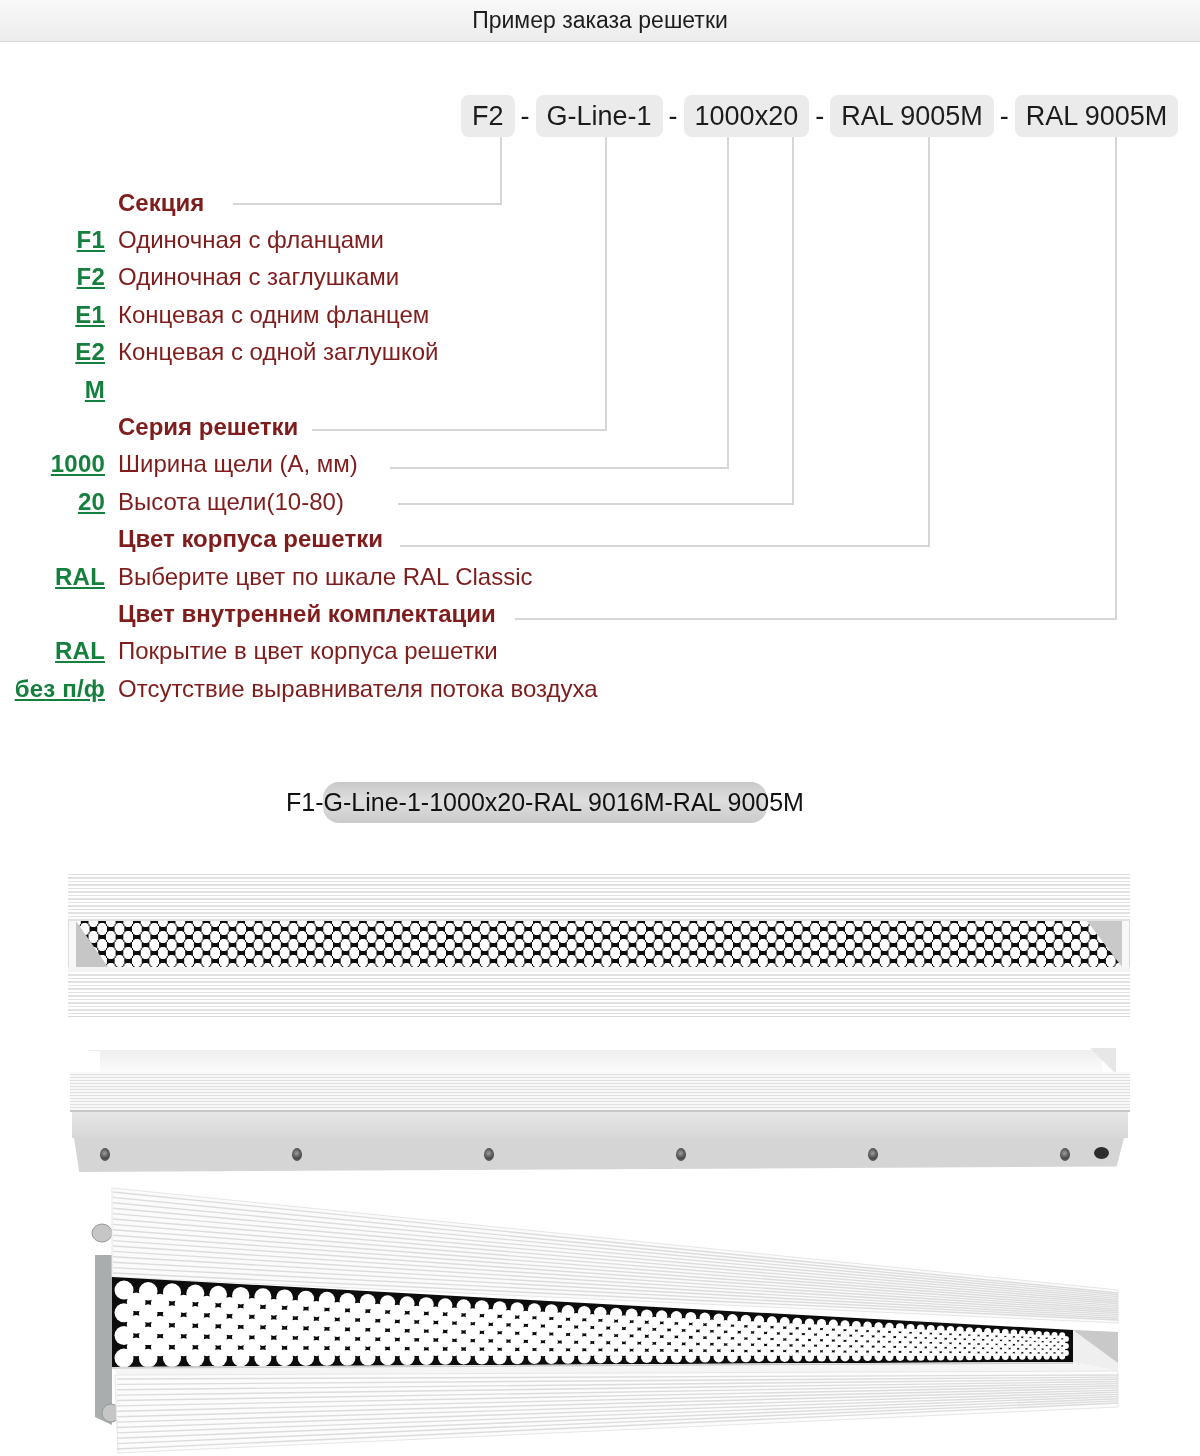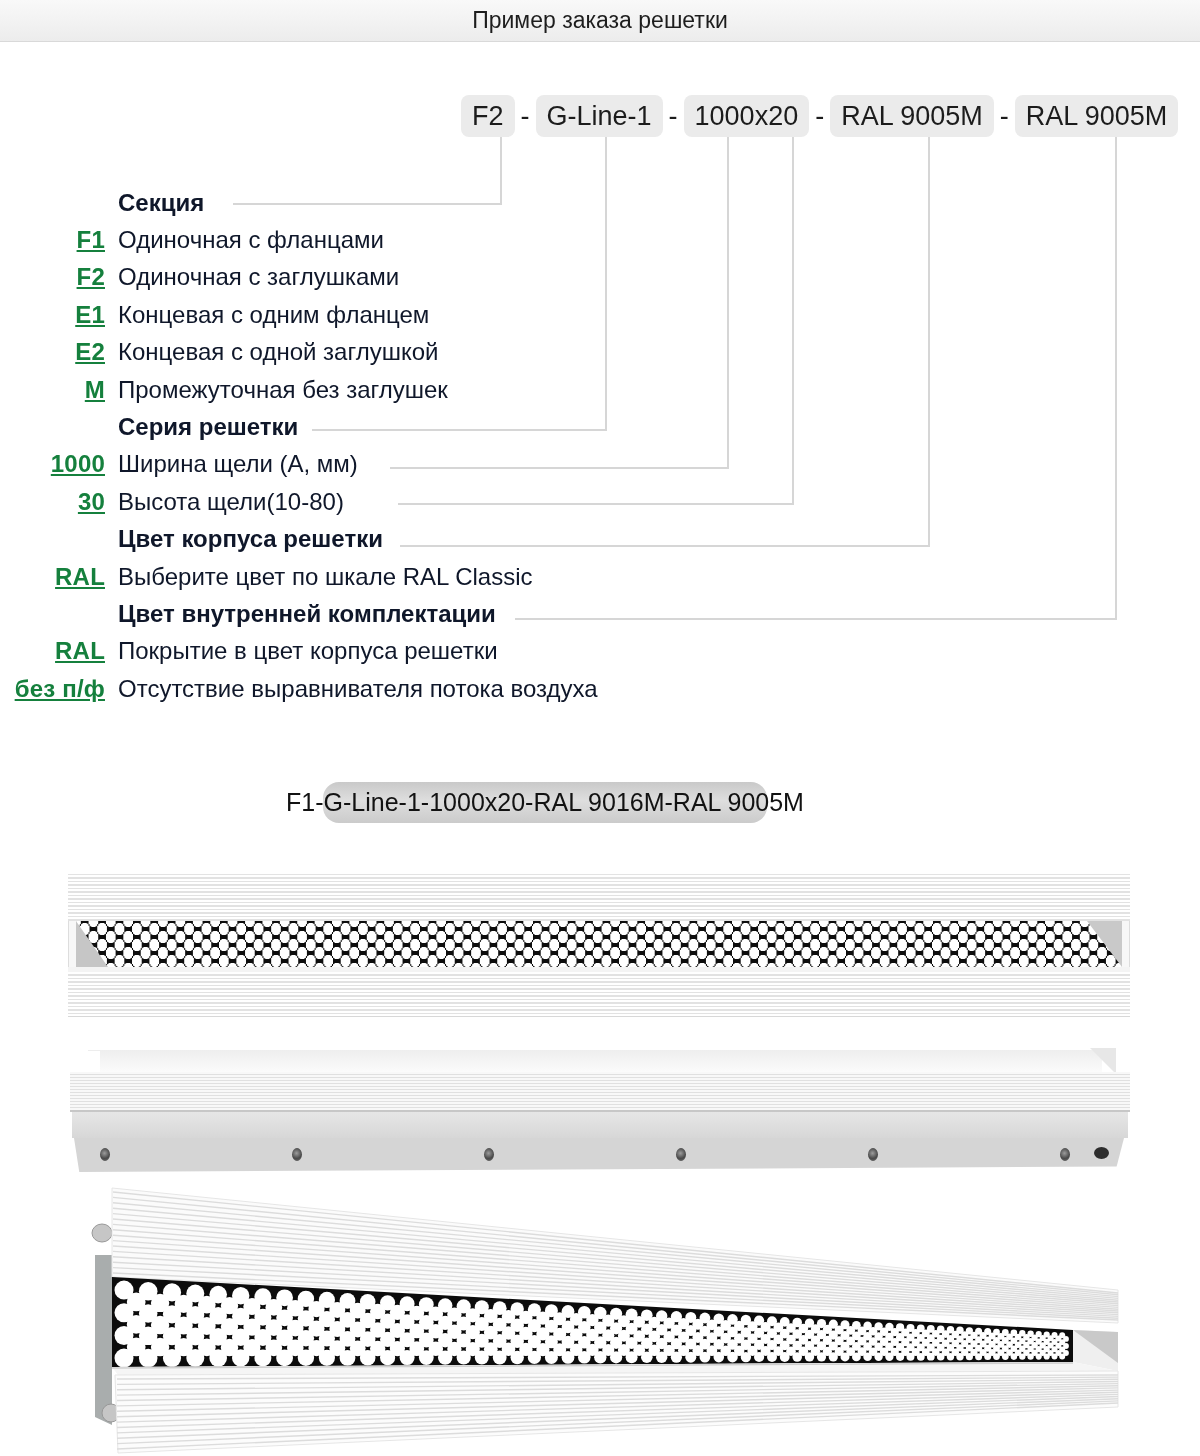--- a/index.html
+++ b/index.html
@@ -31,21 +31,21 @@
     border-right:2px solid #d6d6d6;border-bottom:2px solid #d6d6d6;
   }
   
   .legend{position:absolute;left:0;top:184px;width:780px;}
   .legend-row{display:flex;align-items:center;height:37.4px;font-size:24px;}
   .legend-prefix{
     width:105px;flex:0 0 105px;text-align:right;font-weight:700;color:#15803d;
     letter-spacing:.2px;
     text-decoration:underline;
   }
-  .legend-label{margin-left:13px;color:#0f172a;white-space:nowrap;}
+  .legend-label{margin-left:13px;color:#7f1d1d;white-space:nowrap;}
   .legend-row.hdr .legend-label{font-weight:700;}
   
   .example-chip{
     position:absolute;left:323px;top:782px;width:444px;height:41px;
     border-radius:16px;
     background:linear-gradient(180deg,#c9c9c9 0%,#dedede 45%,#cbcbcb 100%);
     display:flex;align-items:center;justify-content:center;
     font-size:25px;color:#121212;white-space:nowrap;
   }
   
@@ -141,32 +141,31 @@
     <div class="legend-row">
       <span class="legend-prefix">E1</span>
       <span class="legend-label">Концевая с одним фланцем</span>
     </div>
     <div class="legend-row">
       <span class="legend-prefix">E2</span>
       <span class="legend-label">Концевая с одной заглушкой</span>
     </div>
     <div class="legend-row">
       <span class="legend-prefix">M</span>
-      <span class="legend-label">Промежуточная без заглушек</span>
     </div>
     <div class="legend-row hdr">
       <span class="legend-prefix"></span>
       <span class="legend-label">Серия решетки</span>
     </div>
     <div class="legend-row">
       <span class="legend-prefix">1000</span>
       <span class="legend-label">Ширина щели (А, мм)</span>
     </div>
     <div class="legend-row">
-      <span class="legend-prefix">30</span>
+      <span class="legend-prefix">20</span>
       <span class="legend-label">Высота щели(10-80)</span>
     </div>
     <div class="legend-row hdr">
       <span class="legend-prefix"></span>
       <span class="legend-label">Цвет корпуса решетки</span>
     </div>
     <div class="legend-row">
       <span class="legend-prefix">RAL</span>
       <span class="legend-label">Выберите цвет по шкале RAL Classic</span>
     </div>

